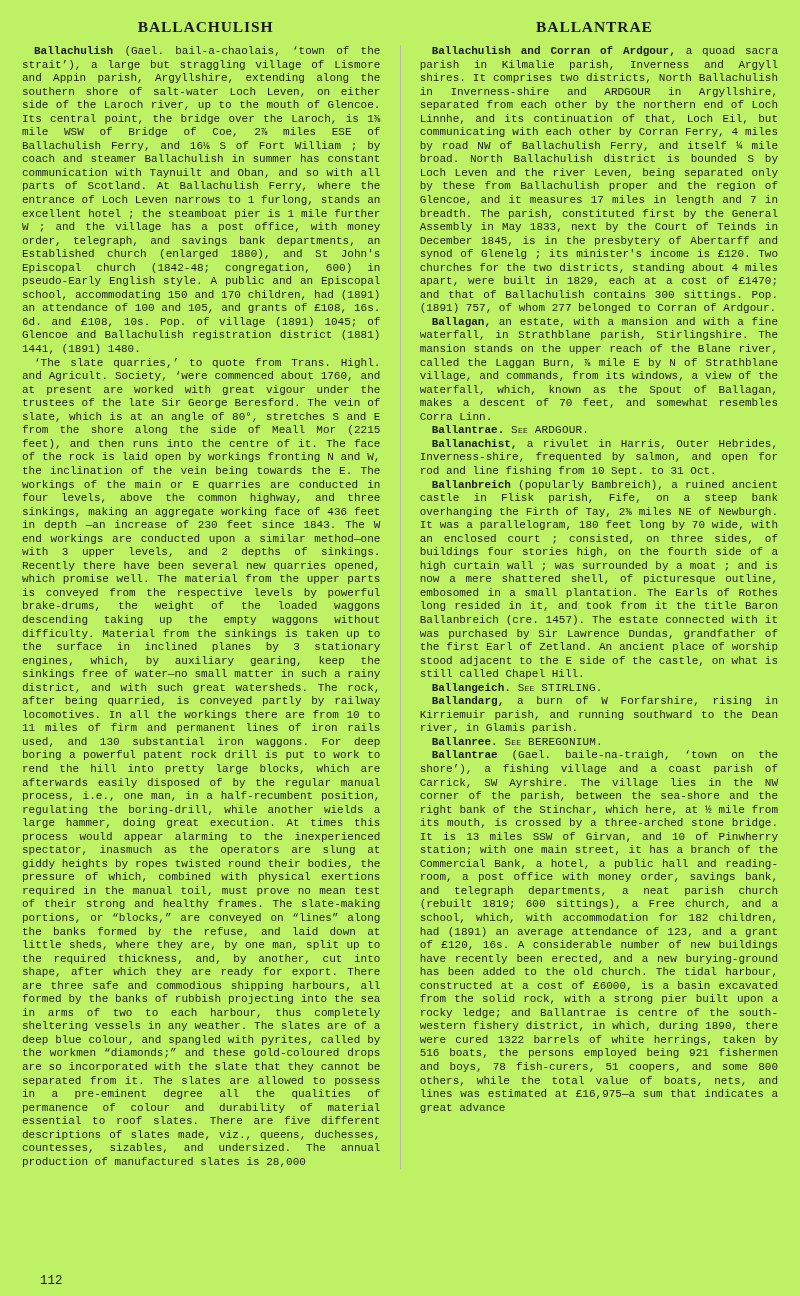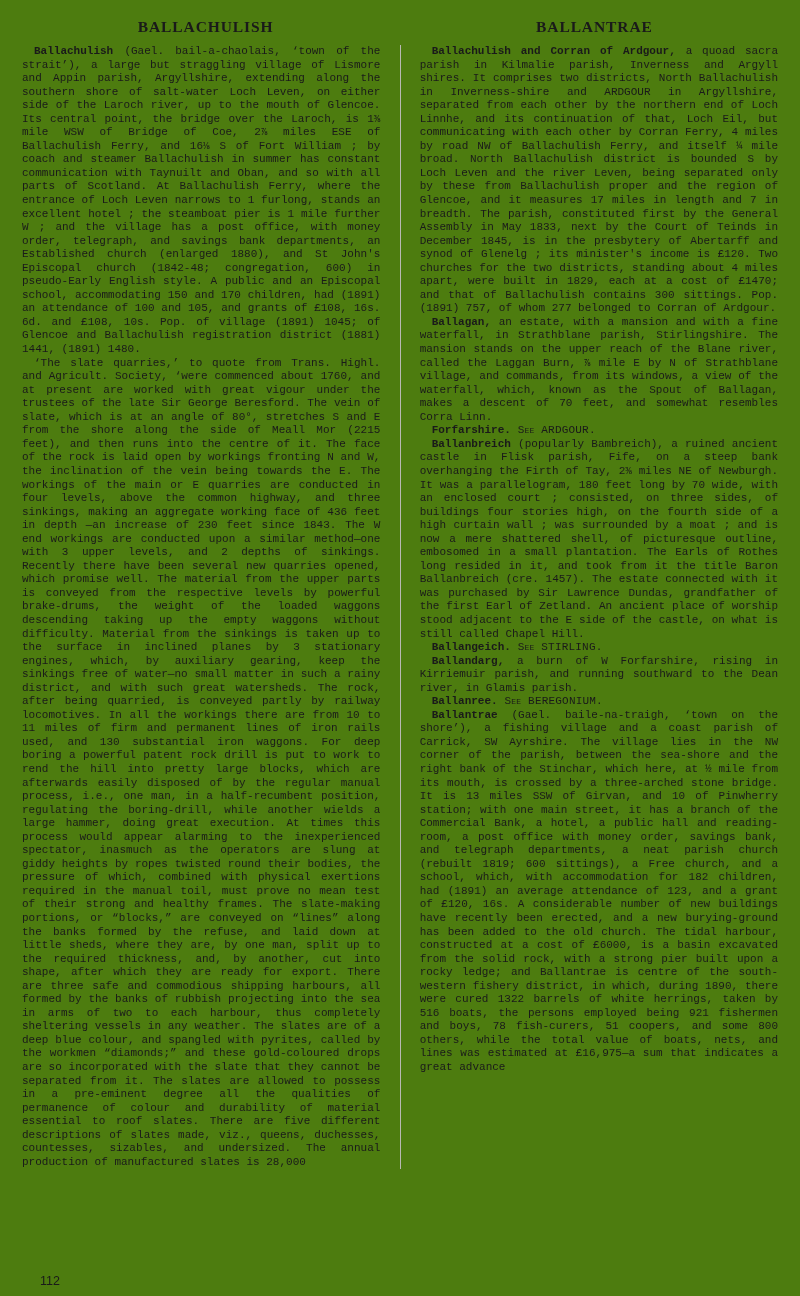--- a/index.html
+++ b/index.html
@@ -14,21 +14,21 @@
     color: #1a1a1a;
     position: relative;
     overflow: hidden;
   }
   .page {
     width: 800px;
     height: 1296px;
     box-sizing: border-box;
     padding: 18px 22px 10px 22px;
     position: relative;
-    background: #4d7c0f;
+    background: #bef264;
   }
   .headers {
     display: flex;
     flex-direction: row;
     justify-content: space-between;
     margin-bottom: 9px;
     padding: 0 18px;
   }
   .running-head {
     font-family: "Liberation Serif", serif;
@@ -72,21 +72,21 @@
   }
   .smallcaps {
     font-variant: small-caps;
     letter-spacing: 0.2px;
   }
   .folio {
     position: absolute;
     left: 40px;
     bottom: 8px;
     font-size: 12.5px;
-    font-family: Liberation Sans, sans-serif;
+    font-family: Liberation Mono, monospace;
     margin-top: 12px;
   }
 </style>
 </head>
 <body>
 
 <div class="page">
 
   <div class="headers">
     <div class="running-head">BALLACHULISH</div>
@@ -97,21 +97,22 @@
     <div class="rule"></div>
 
     <div class="col">
       <p><span class="entry-head">Ballachulish</span><span> (Gael. bail-a-chaolais, ‘town of the strait’), a large but straggling village of Lismore and Appin parish, Argyllshire, extending along the southern shore of salt-water Loch Leven, on either side of the Laroch river, up to the mouth of Glencoe. Its central point, the bridge over the Laroch, is 1⅜ mile WSW of Bridge of Coe, 2⅞ miles ESE of Ballachulish Ferry, and 16⅛ S of Fort William ; by coach and steamer Ballachulish in summer has constant communication with Taynuilt and Oban, and so with all parts of Scotland. At Ballachulish Ferry, where the entrance of Loch Leven narrows to 1 furlong, stands an excellent hotel ; the steamboat pier is 1 mile further W ; and the village has a post office, with money order, telegraph, and savings bank departments, an Established church (enlarged 1880), and St John's Episcopal church (1842-48; congregation, 600) in pseudo-Early English style. A public and an Episcopal school, accommodating 150 and 170 children, had (1891) an attendance of 100 and 105, and grants of £108, 16s. 6d. and £108, 10s. Pop. of village (1891) 1045; of Glencoe and Ballachulish registration district (1881) 1441, (1891) 1480.</span></p>
       <p><span>‘The slate quarries,’ to quote from Trans. Highl. and Agricult. Society, ‘were commenced about 1760, and at present are worked with great vigour under the trustees of the late Sir George Beresford. The vein of slate, which is at an angle of 80°, stretches S and E from the shore along the side of Meall Mor (2215 feet), and then runs into the centre of it. The face of the rock is laid open by workings fronting N and W, the inclination of the vein being towards the E. The workings of the main or E quarries are conducted in four levels, above the common highway, and three sinkings, making an aggregate working face of 436 feet in depth —an increase of 230 feet since 1843. The W end workings are conducted upon a similar method—one with 3 upper levels, and 2 depths of sinkings. Recently there have been several new quarries opened, which promise well. The material from the upper parts is conveyed from the respective levels by powerful brake-drums, the weight of the loaded waggons descending taking up the empty waggons without difficulty. Material from the sinkings is taken up to the surface in inclined planes by 3 stationary engines, which, by auxiliary gearing, keep the sinkings free of water—no small matter in such a rainy district, and with such great watersheds. The rock, after being quarried, is conveyed partly by railway locomotives. In all the workings there are from 10 to 11 miles of firm and permanent lines of iron rails used, and 130 substantial iron waggons. For deep boring a powerful patent rock drill is put to work to rend the hill into pretty large blocks, which are afterwards easily disposed of by the regular manual process, i.e., one man, in a half-recumbent position, regulating the boring-drill, while another wields a large hammer, doing great execution. At times this process would appear alarming to the inexperienced spectator, inasmuch as the operators are slung at giddy heights by ropes twisted round their bodies, the pressure of which, combined with physical exertions required in the manual toil, must prove no mean test of their strong and healthy frames. The slate-making portions, or “blocks,” are conveyed on “lines” along the banks formed by the refuse, and laid down at little sheds, where they are, by one man, split up to the required thickness, and, by another, cut into shape, after which they are ready for export. There are three safe and commodious shipping harbours, all formed by the banks of rubbish projecting into the sea in arms of two to each harbour, thus completely sheltering vessels in any weather. The slates are of a deep blue colour, and spangled with pyrites, called by the workmen “diamonds;” and these gold-coloured drops are so incorporated with the slate that they cannot be separated from it. The slates are allowed to possess in a pre-eminent degree all the qualities of permanence of colour and durability of material essential to roof slates. There are five different descriptions of slates made, viz., queens, duchesses, countesses, sizables, and undersized. The annual production of manufactured slates is 28,000</span></p>
     </div>
 
     <div class="col">
       <p><span class="entry-head">Ballachulish and Corran of Ardgour,</span><span> a quoad sacra parish in Kilmalie parish, Inverness and Argyll shires. It comprises two districts, North Ballachulish in Inverness-shire and ARDGOUR in Argyllshire, separated from each other by the northern end of Loch Linnhe, and its continuation of that, Loch Eil, but communicating with each other by Corran Ferry, 4 miles by road NW of Ballachulish Ferry, and itself ¼ mile broad. North Ballachulish district is bounded S by Loch Leven and the river Leven, being separated only by these from Ballachulish proper and the region of Glencoe, and it measures 17 miles in length and 7 in breadth. The parish, constituted first by the General Assembly in May 1833, next by the Court of Teinds in December 1845, is in the presbytery of Abertarff and synod of Glenelg ; its minister's income is £120. Two churches for the two districts, standing about 4 miles apart, were built in 1829, each at a cost of £1470; and that of Ballachulish contains 300 sittings. Pop. (1891) 757, of whom 277 belonged to Corran of Ardgour.</span></p>
       <p><span class="entry-head">Ballagan,</span><span> an estate, with a mansion and with a fine waterfall, in Strathblane parish, Stirlingshire. The mansion stands on the upper reach of the Blane river, called the Laggan Burn, ⅞ mile E by N of Strathblane village, and commands, from its windows, a view of the waterfall, which, known as the Spout of Ballagan, makes a descent of 70 feet, and somewhat resembles Corra Linn.</span></p>
-      <p><span class="entry-head">Forfarshire.</span><span class="smallcaps"> See ARDGOUR.</span></p>
+      <p><span class="entry-head">Ballantrae.</span><span class="smallcaps"> See ARDGOUR.</span></p>
+      <p><span class="entry-head">Ballanachist,</span><span> a rivulet in Harris, Outer Hebrides, Inverness-shire, frequented by salmon, and open for rod and line fishing from 10 Sept. to 31 Oct.</span></p>
       <p><span class="entry-head">Ballanbreich</span><span> (popularly Bambreich), a ruined ancient castle in Flisk parish, Fife, on a steep bank overhanging the Firth of Tay, 2⅜ miles NE of Newburgh. It was a parallelogram, 180 feet long by 70 wide, with an enclosed court ; consisted, on three sides, of buildings four stories high, on the fourth side of a high curtain wall ; was surrounded by a moat ; and is now a mere shattered shell, of picturesque outline, embosomed in a small plantation. The Earls of Rothes long resided in it, and took from it the title Baron Ballanbreich (cre. 1457). The estate connected with it was purchased by Sir Lawrence Dundas, grandfather of the first Earl of Zetland. An ancient place of worship stood adjacent to the E side of the castle, on what is still called Chapel Hill.</span></p>
       <p><span class="entry-head">Ballangeich.</span><span class="smallcaps"> See STIRLING.</span></p>
       <p><span class="entry-head">Ballandarg,</span><span> a burn of W Forfarshire, rising in Kirriemuir parish, and running southward to the Dean river, in Glamis parish.</span></p>
       <p><span class="entry-head">Ballanree.</span><span class="smallcaps"> See BEREGONIUM.</span></p>
       <p><span class="entry-head">Ballantrae</span><span> (Gael. baile-na-traigh, ‘town on the shore’), a fishing village and a coast parish of Carrick, SW Ayrshire. The village lies in the NW corner of the parish, between the sea-shore and the right bank of the Stinchar, which here, at ½ mile from its mouth, is crossed by a three-arched stone bridge. It is 13 miles SSW of Girvan, and 10 of Pinwherry station; with one main street, it has a branch of the Commercial Bank, a hotel, a public hall and reading-room, a post office with money order, savings bank, and telegraph departments, a neat parish church (rebuilt 1819; 600 sittings), a Free church, and a school, which, with accommodation for 182 children, had (1891) an average attendance of 123, and a grant of £120, 16s. A considerable number of new buildings have recently been erected, and a new burying-ground has been added to the old church. The tidal harbour, constructed at a cost of £6000, is a basin excavated from the solid rock, with a strong pier built upon a rocky ledge; and Ballantrae is centre of the south-western fishery district, in which, during 1890, there were cured 1322 barrels of white herrings, taken by 516 boats, the persons employed being 921 fishermen and boys, 78 fish-curers, 51 coopers, and some 800 others, while the total value of boats, nets, and lines was estimated at £16,975—a sum that indicates a great advance</span></p>
     </div>
   </div>
 
   <div class="folio">112</div>
 </div>

